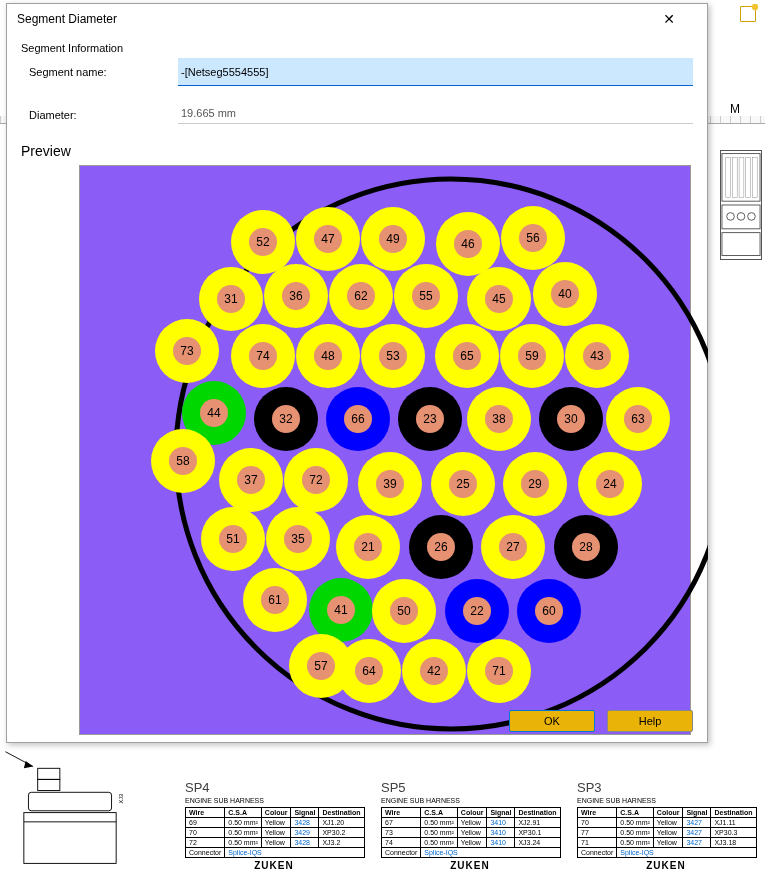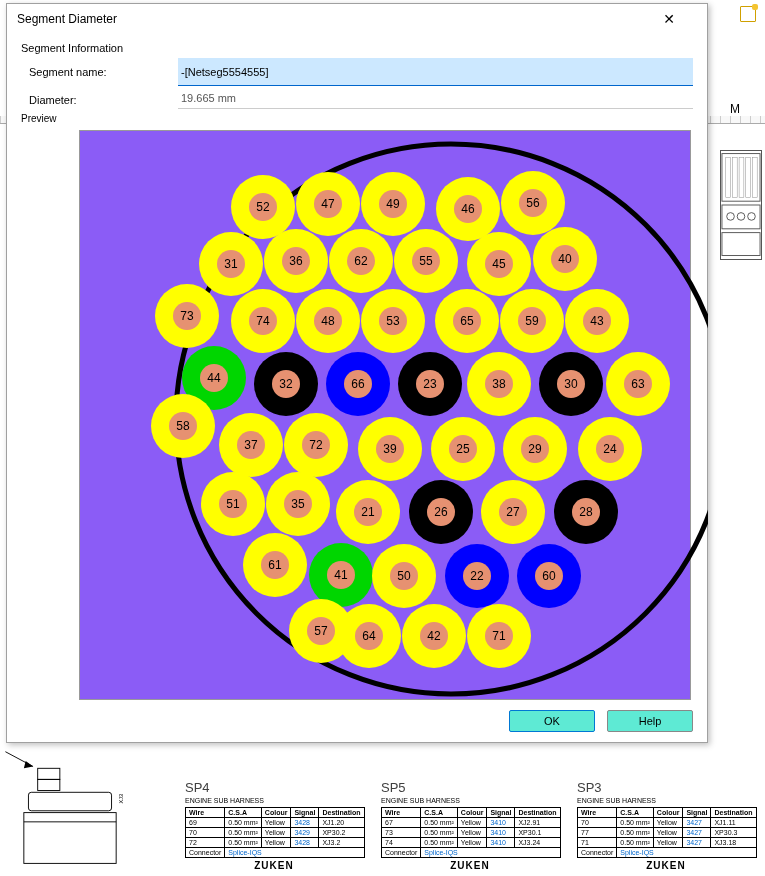--- a/index.html
+++ b/index.html
@@ -124,21 +124,21 @@
 .titlebar .close-btn {
   width: 44px; height: 30px;
   display: flex; align-items: center; justify-content: center;
   font-size: 14px;
   color: #000;
   cursor: pointer;
 }
 
 .dlg-body { padding: 8px 14px; }
 .group-label { font-size: 11px; color: #000; margin-bottom: 4px; }
-.row { display: flex; align-items: center; margin-bottom: 4px; justify-content: flex-end; }
+.row { display: flex; align-items: center; margin-bottom: 19px; justify-content: flex-end; }
 .row .lbl { width: 157px; font-size: 11px; color: #000; padding-left: 8px; }
 .row .val {
   flex: 1;
   font-size: 11px;
   border-bottom: 1px solid #888;
   padding: 2px 3px;
   height: 19px;
 }
 .row input.seg-input {
   flex: 1;
@@ -146,40 +146,40 @@
   border: none;
   border-bottom: 1px solid #0066cc;
   padding: 2px 3px;
   height: 28px;
   background: #cce8ff;
   color: #000;
   outline: none;
 }
 .row .val.diam { color: #555; border-bottom: 1px solid #ccc; }
 
-.preview-label { font-size: 10px; color: #000; margin: 4px 0 6px 0; }
+.preview-label { font-size: 14px; color: #000; margin: 4px 0 6px 0; }
 .preview-box {
   border: 1px solid #999;
   width: 612px; height: 570px;
   margin-left: 58px;
   position: relative;
   background: #8b5cf6;
   padding-left: 16px;
 }
 
 .btn-row {
   position: absolute;
   bottom: 10px; right: 14px;
   display: flex;
   gap: 12px;
 }
 .btn {
   width: 86px; height: 22px;
   border: 1px solid #0078d4;
-  background: #5eead4;
+  background: #eab308;
   font-size: 11px;
   border-radius: 2px;
   display: flex; align-items: center; justify-content: center;
   cursor: pointer;
 }
 .btn.help { border-color: #888; }
 
 
 text.wire-lbl { font: 12px Arial; fill: #000; text-anchor: middle; dominant-baseline: central; }
 </style>

